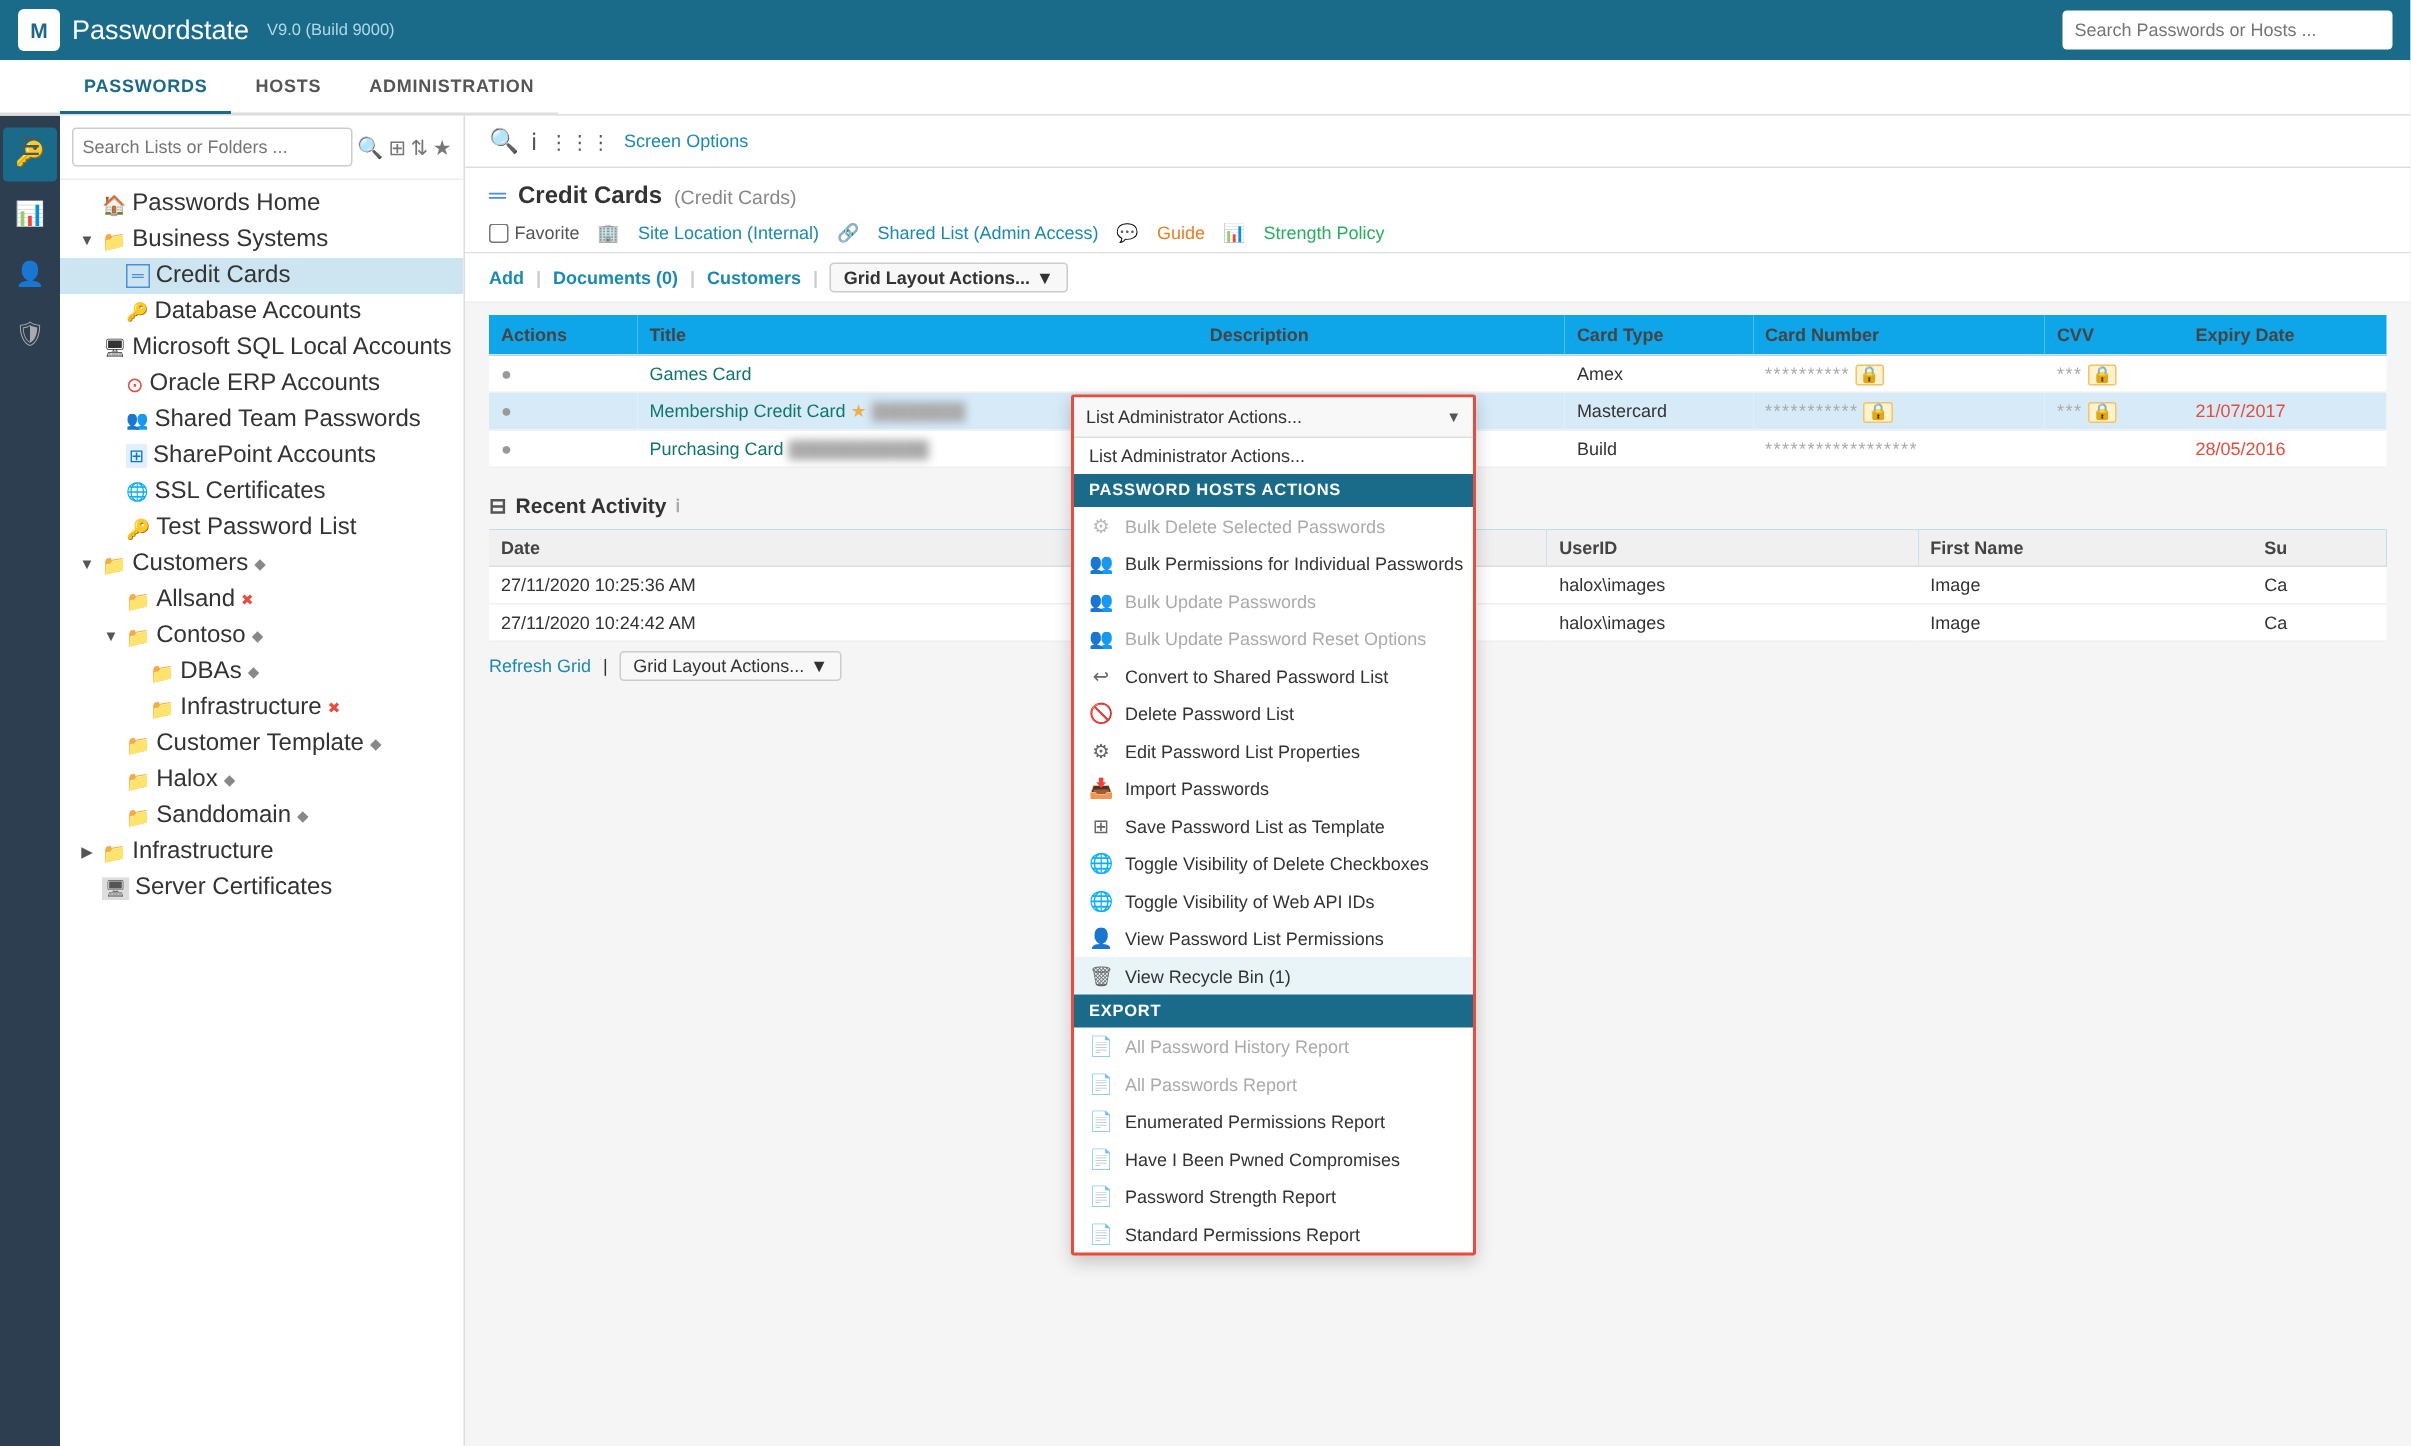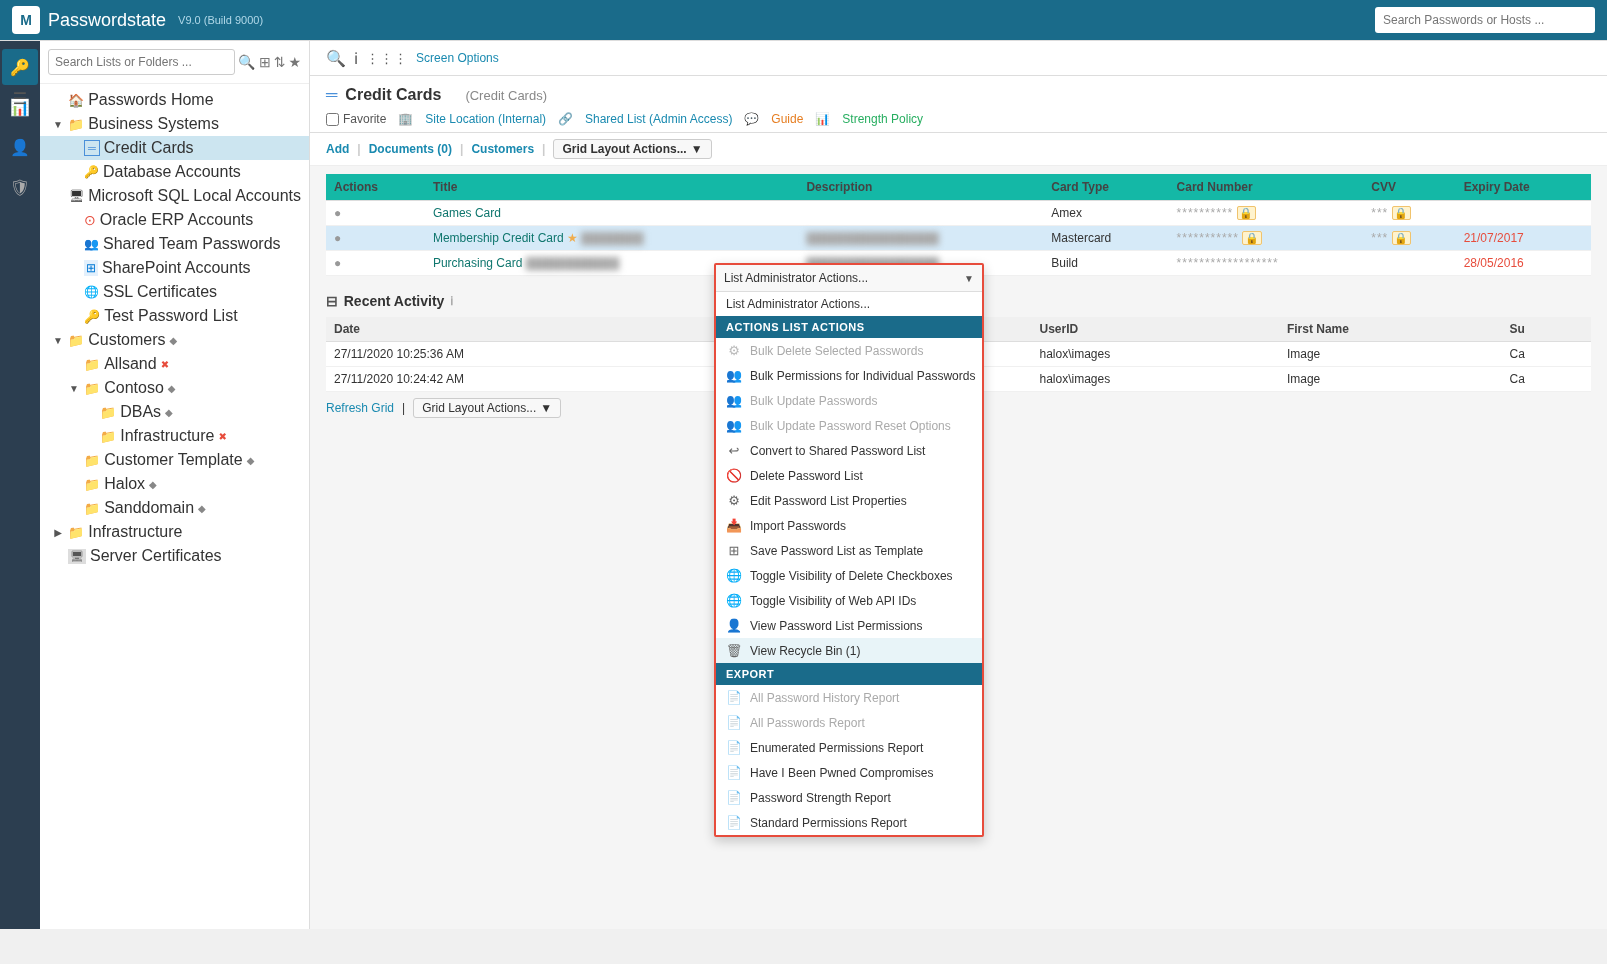--- a/index.html
+++ b/index.html
@@ -47,31 +47,31 @@
     .content-area { flex: 1; display: flex; flex-direction: column; overflow: hidden; background: #f5f5f5; }
     .content-toolbar { background: #fff; border-bottom: 1px solid #ddd; padding: 6px 16px; display: flex; align-items: center; gap: 8px; }
     .content-toolbar span { cursor: pointer; color: #555; font-size: 16px; }
     .screen-options-link { color: #1a8ab0; font-size: 12px; cursor: pointer; }
 
     
     .pw-list-header { background: #fff; padding: 10px 16px 0 16px; border-bottom: 1px solid #ddd; }
     .pw-list-title { display: flex; align-items: center; gap: 8px; margin-bottom: 8px; }
     .pw-list-title .title-icon { color: #4a90d9; font-size: 16px; }
     .pw-list-title h2 { font-size: 16px; font-weight: 600; color: #333; }
-    .pw-list-title .subtitle { font-size: 13px; color: #888; font-weight: normal; margin-left: 16px; }
+    .pw-list-title .subtitle { font-size: 13px; color: #888; font-weight: normal; }
     .pw-list-meta { display: flex; align-items: center; gap: 12px; font-size: 12px; color: #555; }
     .pw-list-meta label { display: flex; align-items: center; gap: 4px; }
     .pw-list-meta a { color: #1a8ab0; text-decoration: none; cursor: pointer; }
     .guide-link { color: #e67e22 !important; }
     .strength-link { color: #27ae60 !important; }
 
     
     .pw-table-container { padding: 8px 16px; }
     table { width: 100%; border-collapse: collapse; background: #fff; font-size: 12px; }
-    thead tr { background: #14b8a6; }
+    thead tr { background: #0ea5e9; }
     th { padding: 6px 8px; text-align: left; font-weight: 600; color: #444; border-bottom: 1px solid #ddd; white-space: nowrap; }
     td { padding: 5px 8px; border-bottom: 1px solid #f0f0f0; color: #333; }
     tr.selected-row td { background: #d6eaf8; }
     .pw-title-link { color: #0f766e; cursor: pointer; }
     .star-icon { color: #f0ad4e; }
     .card-num { color: #aaa; letter-spacing: 1px; }
     .lock-icon { color: #f0ad4e; font-size: 11px; background: #fff3cd; border: 1px solid #f0c36d; border-radius: 2px; padding: 0 2px; }
     .expiry-red { color: #e74c3c; }
 
     
@@ -112,20 +112,25 @@
     <span>Passwordstate</span>
     <span class="version">V9.0 (Build 9000)</span>
   </div>
   <div class="top-bar-search">
     <input type="text" placeholder="Search Passwords or Hosts ..." style="">
   </div>
 </div>
 
 <div style="position:relative; display:flex; background:#fff; border-bottom:1px solid #ddd;">
   <div class="hamburger">☰</div>
+  <div class="nav-tabs" style="padding-left:40px;">
+    <div class="nav-tab active">PASSWORDS</div>
+    <div class="nav-tab">HOSTS</div>
+    <div class="nav-tab">ADMINISTRATION</div>
+  </div>
 </div>
 
 <div class="main-layout">
 
   <div class="sidebar-icons">
     <div class="sidebar-icon-btn active">🔑</div>
     <div class="sidebar-icon-btn">📊</div>
     <div class="sidebar-icon-btn">👤</div>
     <div class="sidebar-icon-btn">🛡</div>
   </div>
@@ -439,21 +444,21 @@
   <div class="dropdown-top-select">
     <span>List Administrator Actions...</span>
     <span class="arrow">▼</span>
   </div>
 
   <div class="dropdown-top-plain">
     <span>List Administrator Actions...</span>
   </div>
 
   <div class="dropdown-section-header">
-    <span>ACTIONS LIST ACTIONS</span>
+    <span>PASSWORD HOSTS ACTIONS</span>
   </div>
 
   <div class="dropdown-item disabled">
     <span class="item-icon">⚙</span>
     <span class="item-text">Bulk Delete Selected Passwords</span>
   </div>
 
   <div class="dropdown-item">
     <span class="item-icon">👥</span>
     <span class="item-text">Bulk Permissions for Individual Passwords</span>

